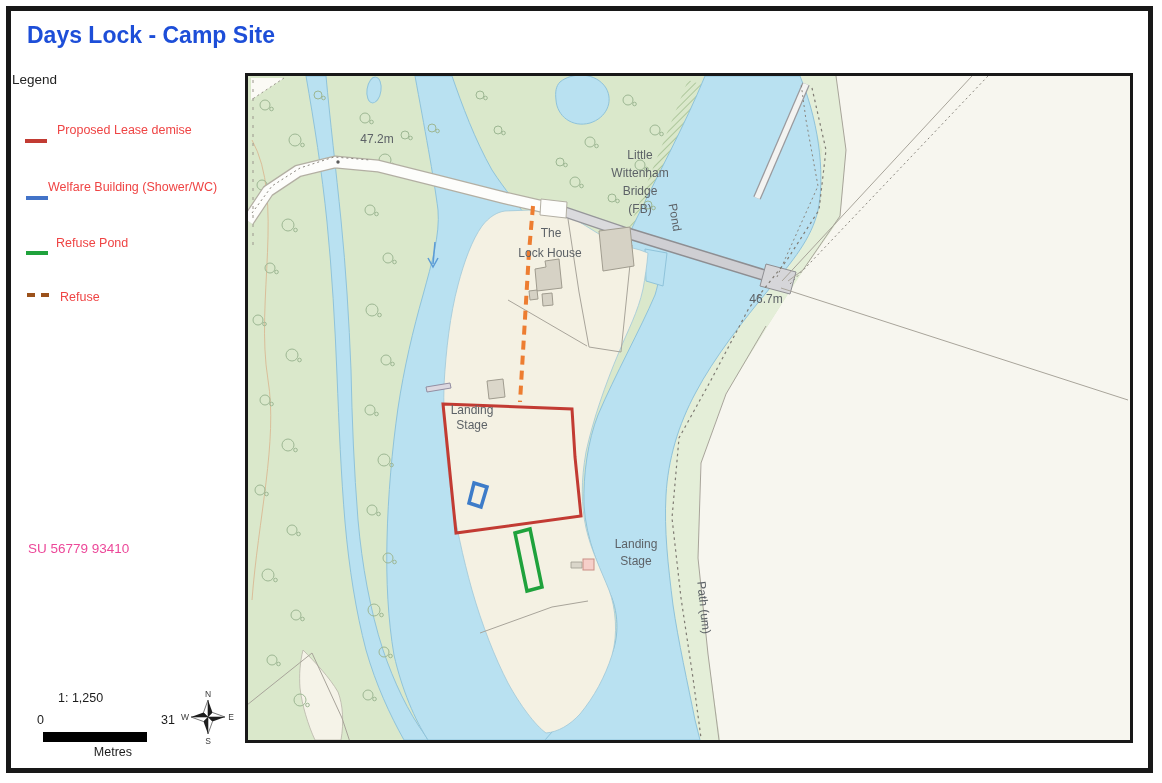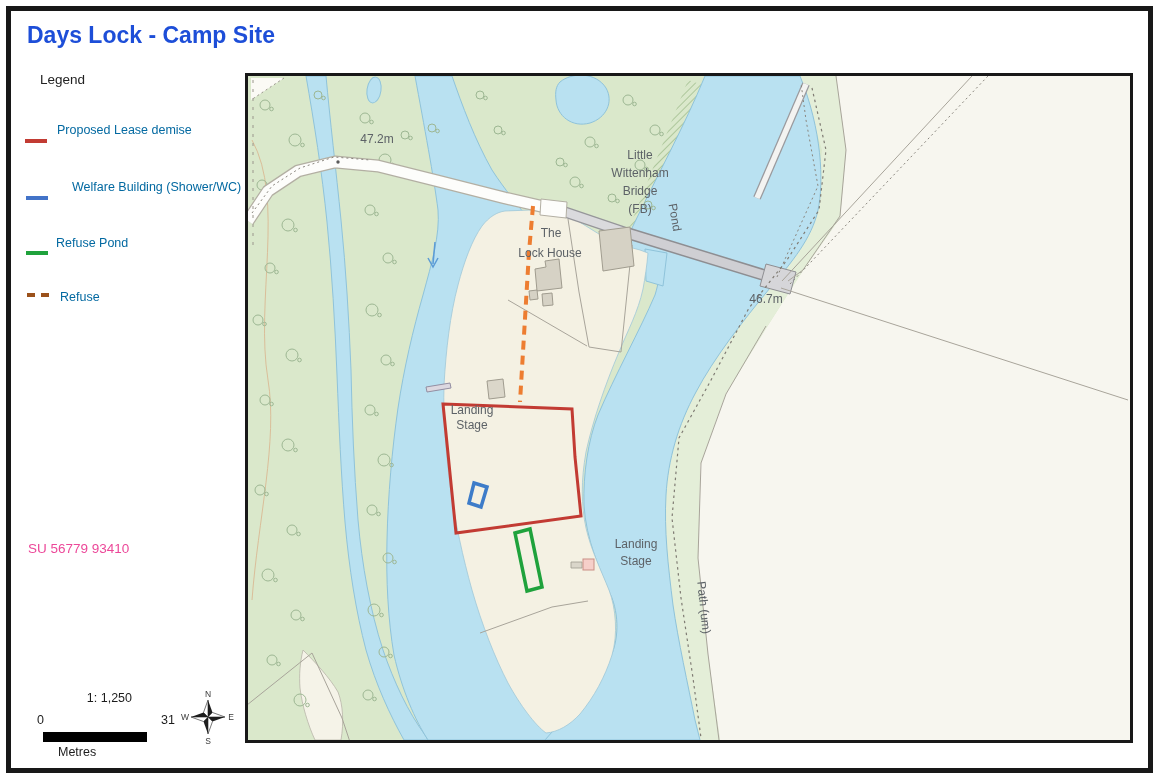--- a/index.html
+++ b/index.html
@@ -1,48 +1,48 @@
 <!DOCTYPE html>
 <html><head>
 <meta charset="utf-8">
 <style>
   html,body{margin:0;padding:0;}
   body{width:1162px;height:783px;background:#fff;position:relative;
        font-family:"Liberation Sans",sans-serif;color:#1c1c1c;overflow:hidden;}
   .outer-frame{position:absolute;left:6px;top:6px;width:1147px;height:767px;
        border:5px solid #181818;box-sizing:border-box;pointer-events:none;}
   .page-title{position:absolute;left:27px;top:22px;font-size:23px;font-weight:bold;color:#1d4ed8;}
-  .legend-heading{position:absolute;left:40px;top:72px;font-size:13.5px;color:#222;}
-  .legend-label{position:absolute;font-size:12.5px;color:#0369a1;white-space:nowrap;}
+  .legend-heading{position:absolute;left:12px;top:72px;font-size:13.5px;color:#222;}
+  .legend-label{position:absolute;font-size:12.5px;color:#ef4444;white-space:nowrap;}
   .legend-swatch{position:absolute;width:22px;height:4px;}
   .grid-ref{position:absolute;left:28px;top:541px;font-size:13.5px;color:#ec4899;}
-  .scale-ratio{position:absolute;left:58px;top:691px;width:74px;text-align:right;font-size:12.5px;}
+  .scale-ratio{position:absolute;left:58px;top:691px;width:74px;text-align:left;font-size:12.5px;}
   .scale-zero{position:absolute;left:37px;top:713px;font-size:12.5px;}
   .scale-max{position:absolute;left:137px;top:713px;font-size:12.5px;margin-left:24px;}
   .scale-bar{position:absolute;left:43px;top:732px;width:104px;height:10px;background:#000;}
-  .scale-units{position:absolute;left:58px;top:745px;width:74px;text-align:left;font-size:12.5px;}
+  .scale-units{position:absolute;left:58px;top:745px;width:74px;text-align:right;font-size:12.5px;}
   .map-box{position:absolute;left:245px;top:73px;width:888px;height:670px;
        border:3px solid #181818;box-sizing:border-box;background:#8b5cf6;}
   .map-box svg{display:block;}
   svg text{font-family:"Liberation Sans",sans-serif;fill:#5d6267;font-size:12px;}
   svg text.compass-letter{font-size:8.5px;fill:#3a3a3a;}
   .compass{position:absolute;left:178px;top:686px;}
 </style>
 </head>
 <body>
 
 <div class="outer-frame"></div>
 
 <div class="page-title">Days Lock - Camp Site</div>
 <div class="legend-heading">Legend</div>
 
 <div class="legend-label" style="left:57px;top:123px">Proposed Lease demise</div>
 <div class="legend-swatch" style="left: 25px; top: 139px; background: rgb(194, 59, 51);"></div>
 
-<div class="legend-label" style="left:72px;top:180px">Welfare Building (Shower/WC)</div>
+<div class="legend-label" style="left:48px;top:180px">Welfare Building (Shower/WC)</div>
 <div class="legend-swatch" style="left: 26px; top: 196px; background: rgb(66, 115, 200);"></div>
 
 <div class="legend-label" style="left:56px;top:236px">Refuse Pond</div>
 <div class="legend-swatch" style="left: 26px; top: 251px; background: rgb(31, 162, 60);"></div>
 
 <div class="legend-label" style="left:60px;top:290px">Refuse</div>
 <div class="legend-swatch" style="left: 27px; top: 293px; background: repeating-linear-gradient(90deg, rgb(155, 81, 27) 0px, rgb(155, 81, 27) 8px, transparent 8px, transparent 14px);"></div>
 
 <div class="grid-ref">SU 56779 93410</div>
 

